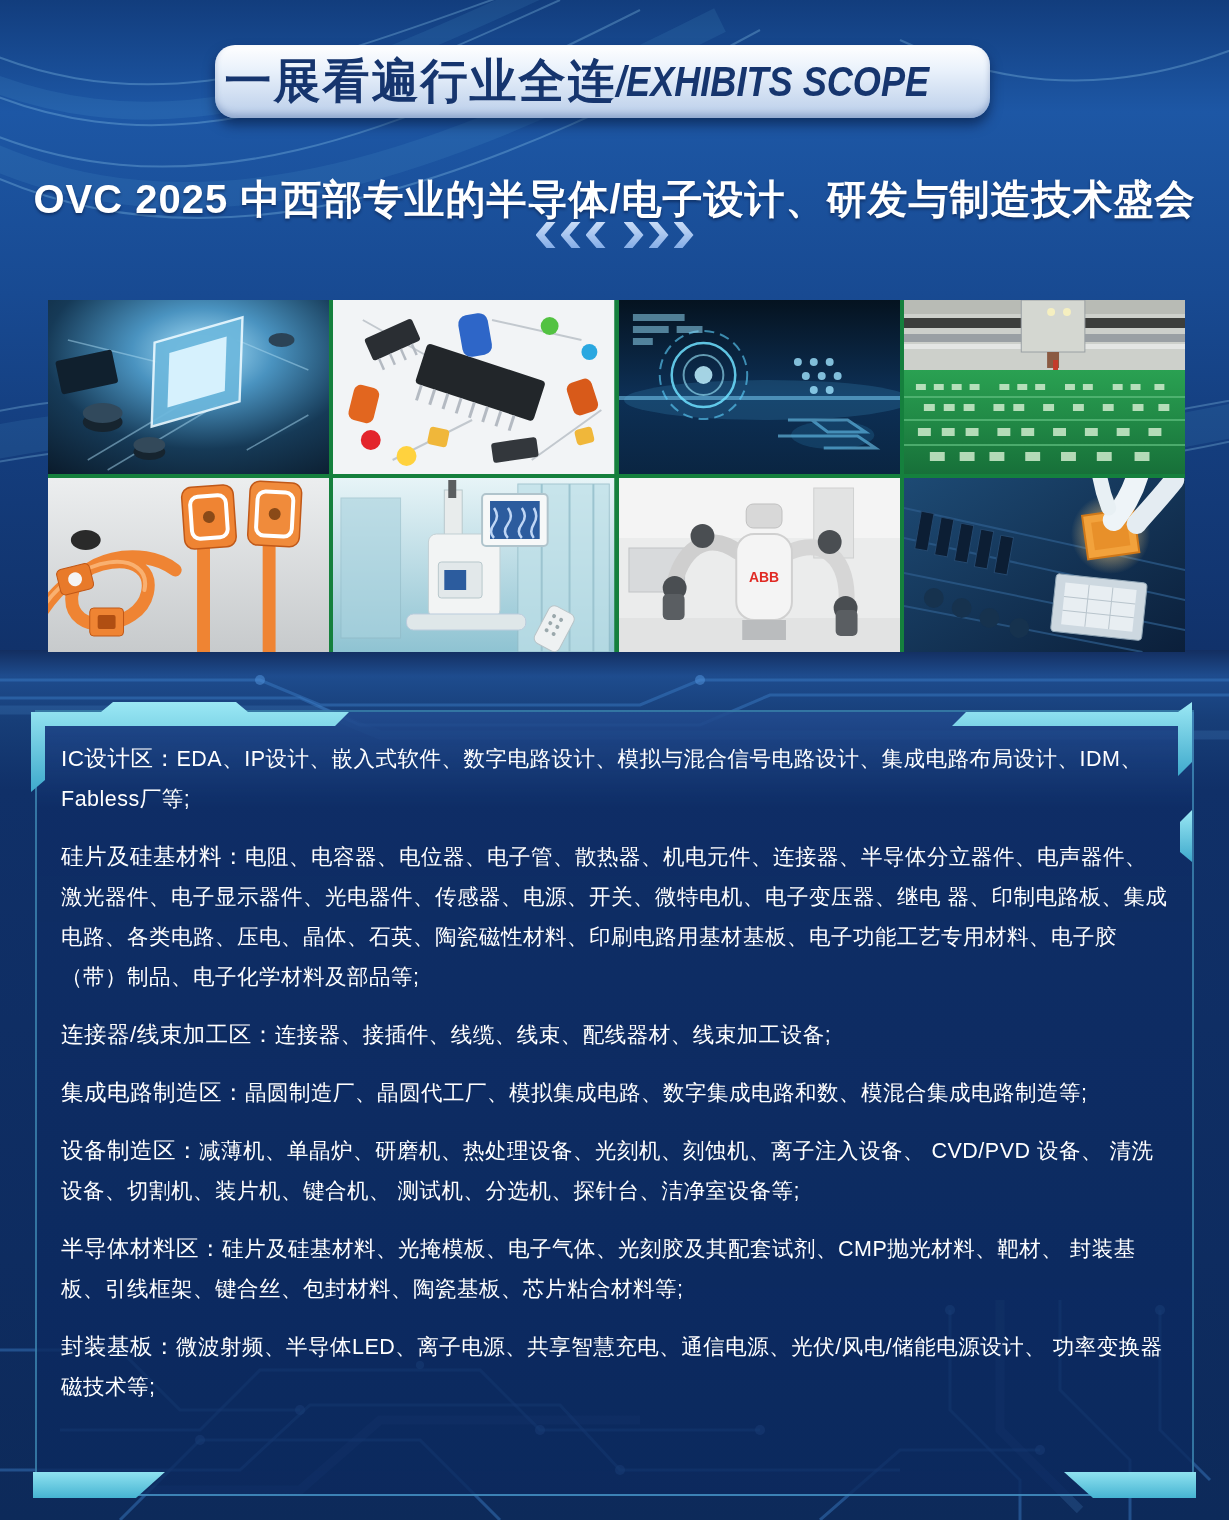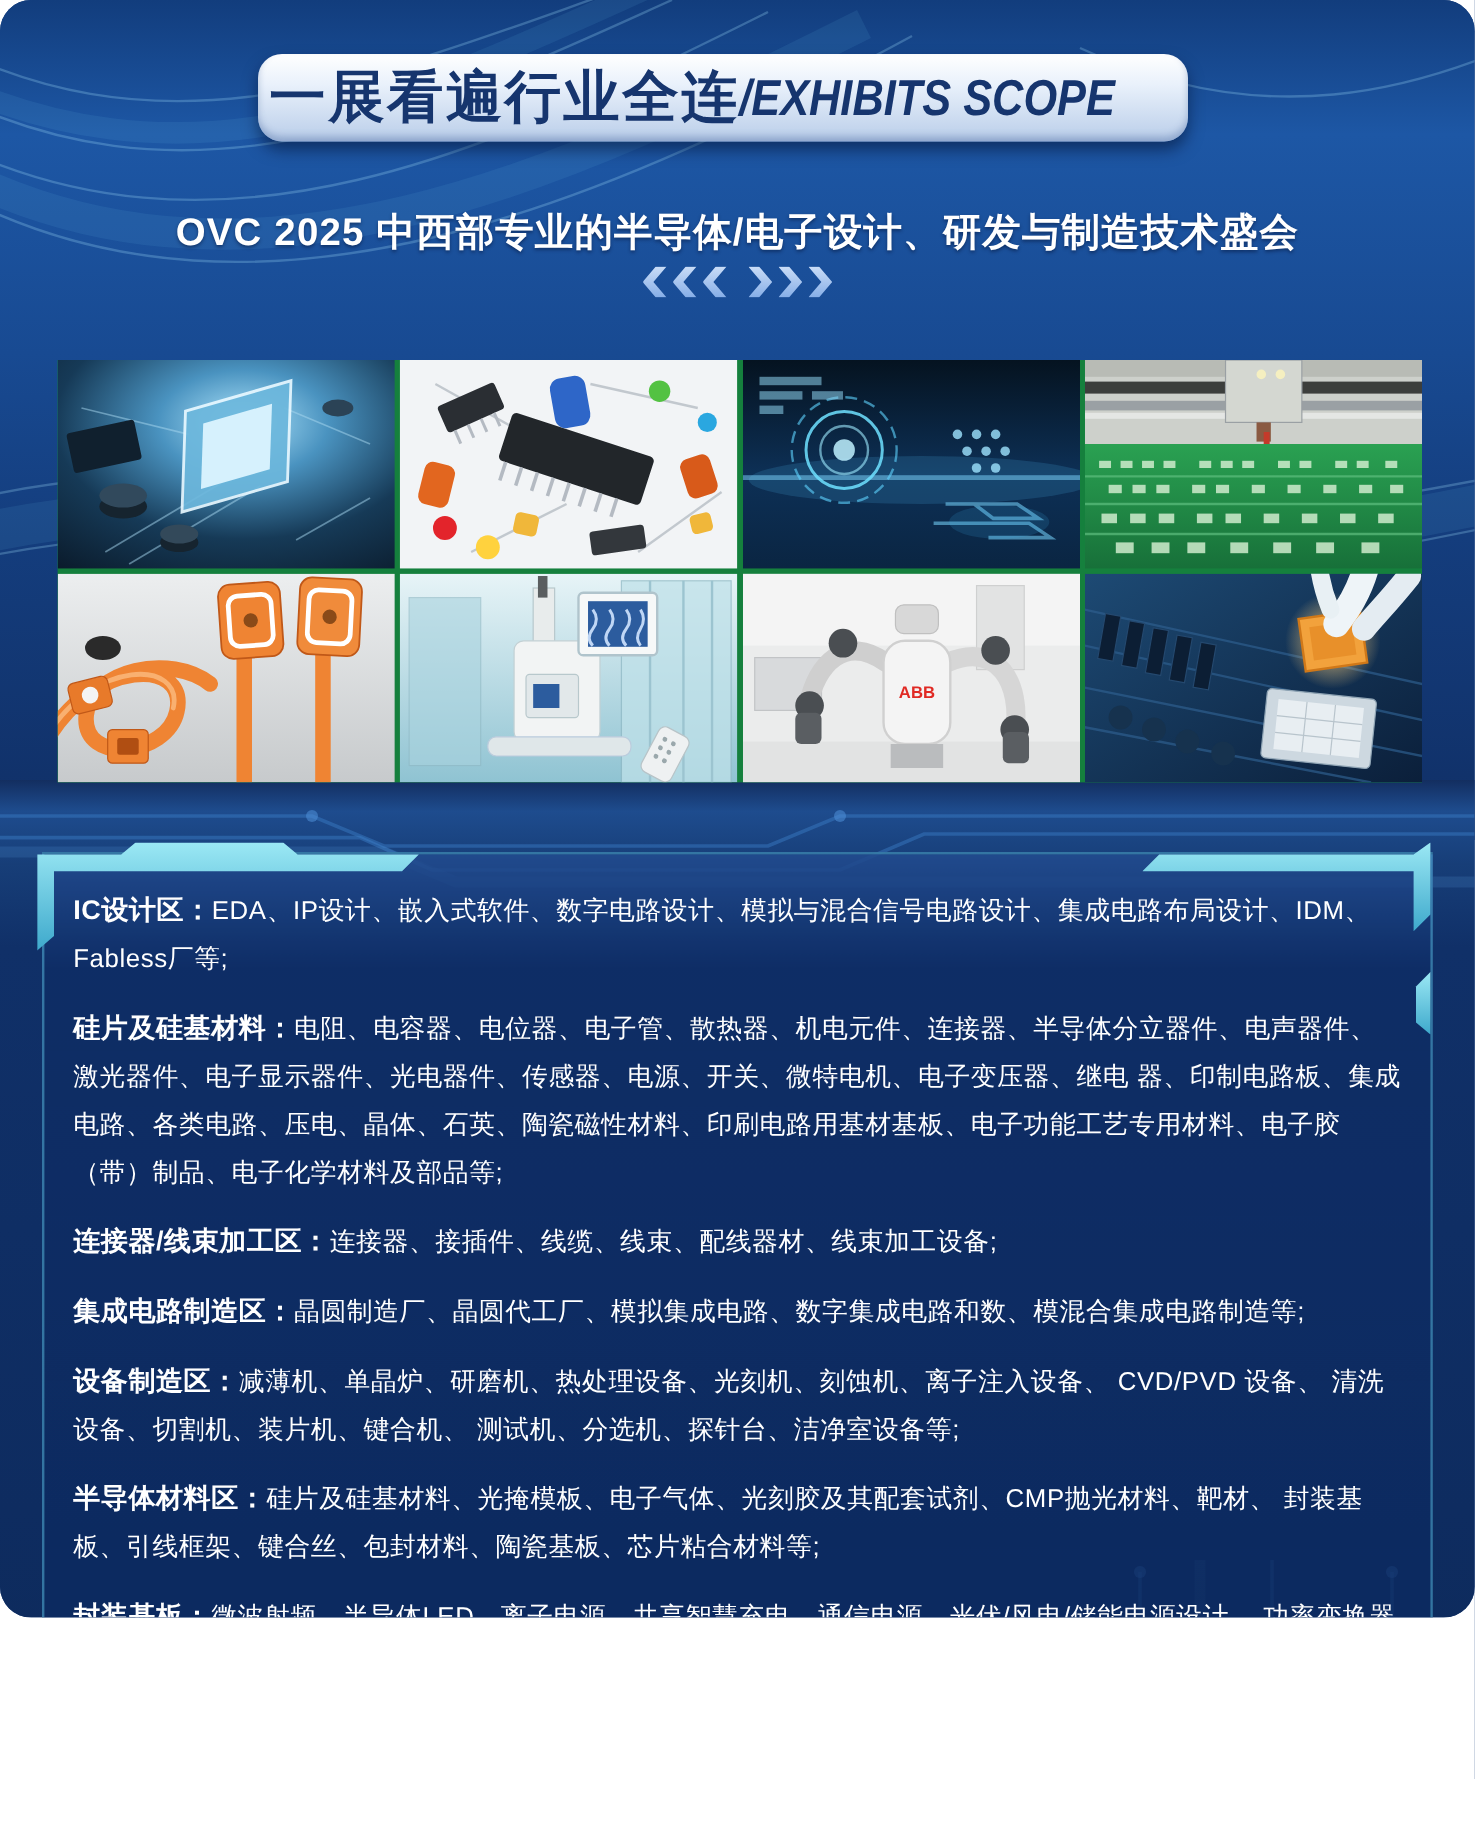--- a/index.html
+++ b/index.html
@@ -1,38 +1,38 @@
 <!DOCTYPE html>
 <html><head>
 <meta charset="utf-8">
 <style>
   html,body{margin:0;padding:0;}
   body{font-family:"Liberation Sans","DejaVu Sans",sans-serif;}
-  .page{position:relative;width:1229px;height:1348px;overflow:hidden;background:#133a78;border-radius:26px;}
+  .page{position:relative;width:1229px;height:1520px;overflow:hidden;background:#133a78;}
 
   
   .bg-top{position:absolute;left:0;top:0;width:1229px;height:700px;
     background:linear-gradient(180deg,#123d7d 0%,#1d57a5 16%,#184a92 42%,#143d7d 64%,#102f66 100%);}
   .bg-top svg{position:absolute;left:0;top:0;}
   .bg-bottom{position:absolute;left:0;top:650px;width:1229px;height:870px;
     background:linear-gradient(180deg,#132e60 0%,#1e4c8e 3%,#173e78 8%,#103068 16%,#0e2c60 70%,#0d2a5a 100%);}
   .bg-bottom svg{position:absolute;left:0;top:0;}
 
   
   .badge{position:absolute;left:215px;top:45px;width:775px;height:73px;border-radius:20px;
     background:linear-gradient(180deg,#ffffff 0%,#e9f1fb 35%,#b9cde9 100%);
     box-shadow:0 7px 12px rgba(2,12,40,.5), inset 0 -4px 6px rgba(90,120,170,.45);
     display:flex;align-items:center;justify-content:center;white-space:nowrap;}
   .badge .cn{color:#16356e;font-size:47px;font-weight:bold;letter-spacing:2px;}
   .badge .en{color:#16356e;font-size:42px;font-weight:bold;font-style:italic;letter-spacing:0px;
     transform:scaleX(.86);transform-origin:left center;display:inline-block;}
 
   
   .intro1{position:absolute;left:0;top:172px;width:1229px;text-align:center;color:#ffffff;
-    font-size:32px;font-weight:bold;letter-spacing:1px;text-shadow:0 2px 3px rgba(0,10,40,.45);}
+    font-size:40px;font-weight:bold;letter-spacing:1px;text-shadow:0 2px 3px rgba(0,10,40,.45);}
   .intro2{position:absolute;left:0;top:222px;width:1229px;display:flex;align-items:center;
     justify-content:center;gap:18px;color:#ffffff;font-size:31px;font-weight:bold;
     text-shadow:0 2px 3px rgba(0,10,40,.45);}
   .chevrons{display:flex;gap:5px;}
   .chev{width:20px;height:26px;background:linear-gradient(180deg,#d9e9ff,#8fb6ee);opacity:.92;}
   .chev.r{clip-path:polygon(0 0,45% 0,100% 50%,45% 100%,0 100%,55% 50%);}
   .chev.l{clip-path:polygon(100% 0,55% 0,0 50%,55% 100%,100% 100%,45% 50%);}
 
   
   .gallery{position:absolute;left:48px;top:300px;width:1137px;height:352px;display:grid;
@@ -40,21 +40,21 @@
   .cell{position:relative;overflow:hidden;}
   .cell svg{display:block;width:100%;height:100%;}
 
   
   .panel{position:absolute;left:35px;top:710px;width:1159px;height:786px;box-sizing:border-box;
     border:2px solid rgba(90,190,225,.5);
     background:linear-gradient(180deg,rgba(60,115,200,.40) 0%,rgba(20,55,120,.18) 95px,rgba(10,35,85,.12) 100%),rgba(13,43,96,.80);
     padding:27px 24px 10px 24px;}
   .panel p{margin:0 0 18px 0;color:#ffffff;font-size:21.5px;line-height:40px;letter-spacing:.5px;}
   .panel p:last-child{margin-bottom:0;}
-  .panel strong{font-weight:bold;font-size:22.5px;}
+  .panel strong{font-weight:normal;font-size:22.5px;}
   .corner{position:absolute;pointer-events:none;}
 </style>
 </head>
 <body>
 
 <div class="page">
 
   <div class="bg-top">
     <svg width="1229" height="700">
       <g fill="none" stroke="#9fdcf8" stroke-opacity=".28" stroke-width="2">

